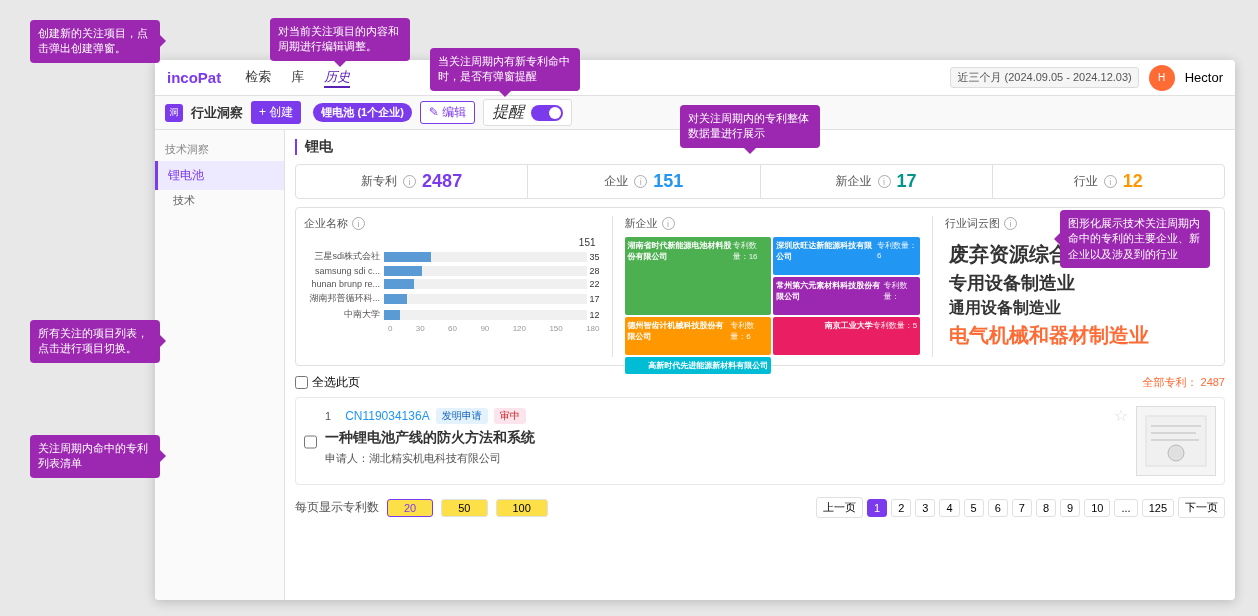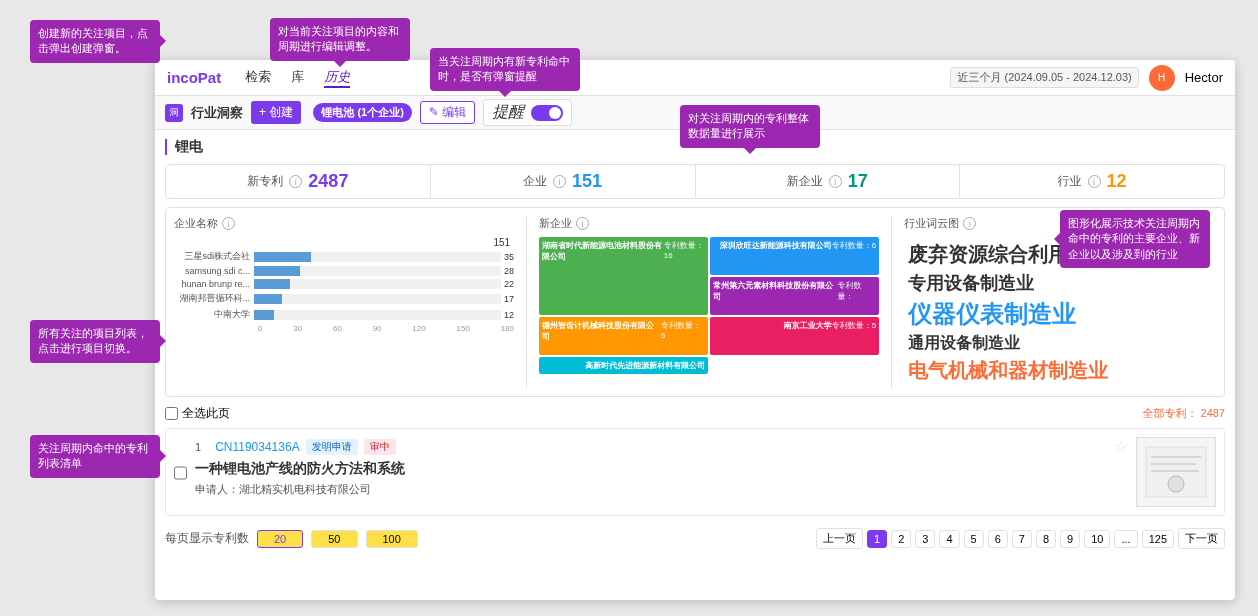--- a/index.html
+++ b/index.html
@@ -510,20 +510,25 @@
     <span class="tag-badge">锂电池 (1个企业)</span>
     <button class="btn-edit">✎ 编辑</button>
     <div class="btn-subscribe">
       <span>提醒</span>
       <div class="toggle"></div>
     </div>
   </div>
 
   <div class="main-content">
 
+    <div class="sidebar">
+      <div class="sidebar-section-title">技术洞察</div>
+      <div class="sidebar-item active">锂电池</div>
+      <div class="sidebar-sub">技术</div>
+    </div>
 
     <div class="content-area">
 
       <div class="search-header">
         <div class="search-divider"></div>
         <span class="search-term">锂电</span>
       </div>
 
       <div class="stats-row">
         <div class="stat-item">
@@ -646,21 +651,20 @@
         <div class="chart-divider"></div>
 
         <div class="chart-section" style="flex:1.1">
           <div class="chart-title">
             <span>行业词云图</span>
             <span class="info-icon">i</span>
           </div>
           <div class="word-cloud" id="word-cloud-container">
               <div class="word-cloud-item" style="font-size: 20px; color: rgb(51, 51, 51);">废弃资源综合利用业</div>
               <div class="word-cloud-item" style="font-size: 18px; color: rgb(51, 51, 51);">专用设备制造业</div>
-              <div class="word-cloud-item" style="font-size: 24px; color: rgb(33, 150, 243);">仪器仪表制造业</div>
               <div class="word-cloud-item" style="font-size: 16px; color: rgb(51, 51, 51);">通用设备制造业</div>
               <div class="word-cloud-item" style="font-size: 20px; color: rgb(255, 107, 53);">电气机械和器材制造业</div>
             </div>
         </div>
       </div>
 
       <div class="patent-list-header">
         <div class="select-all">
           <input type="checkbox" style="">
           <span>全选此页</span>

